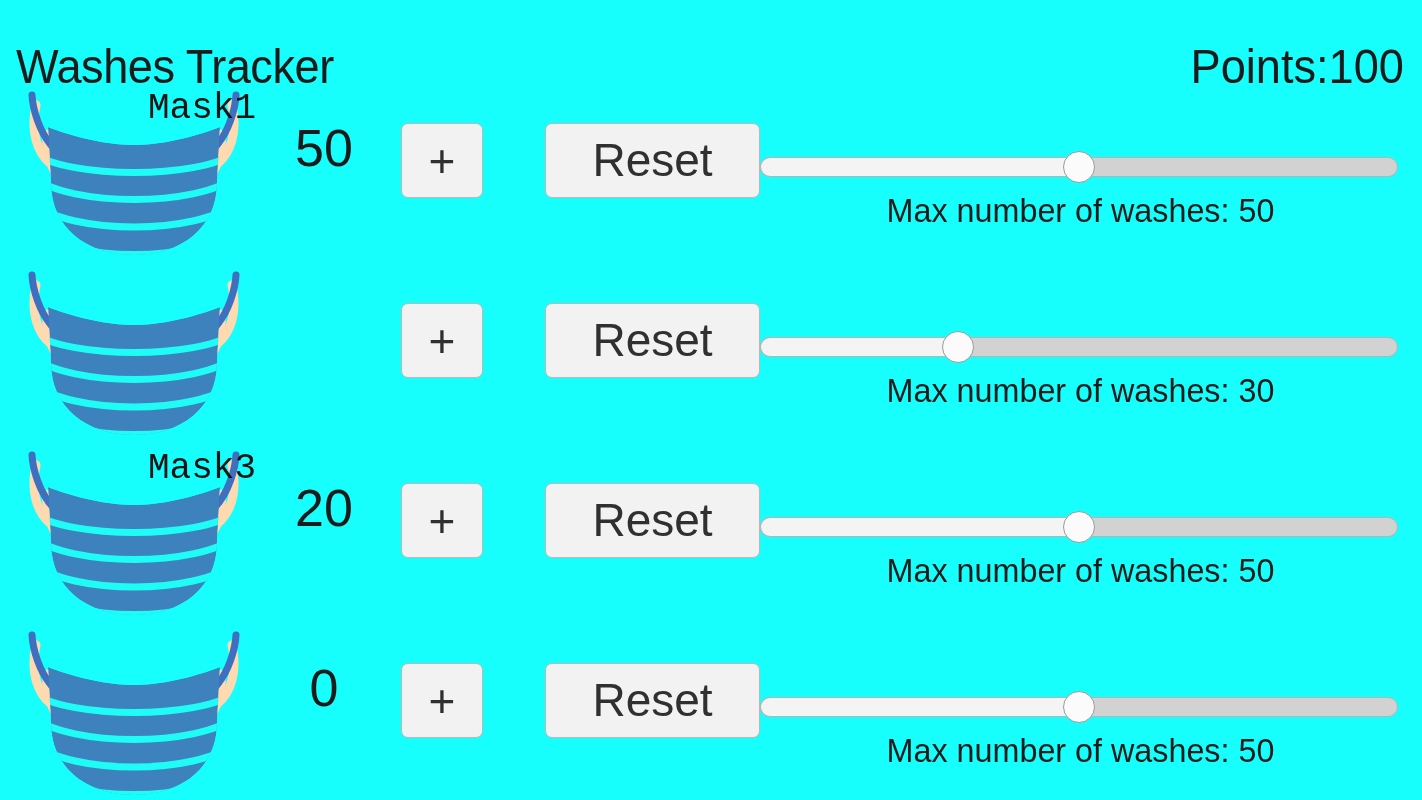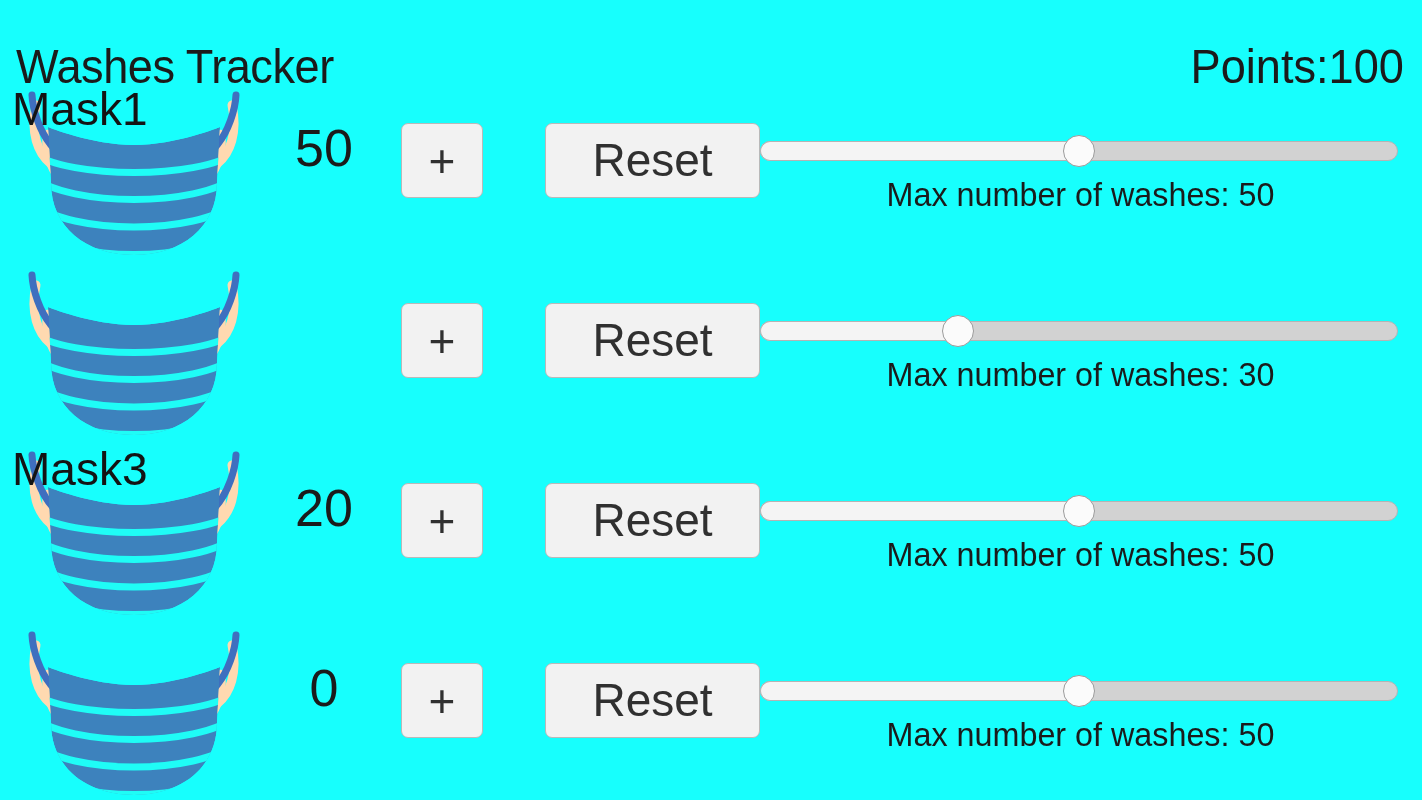--- a/index.html
+++ b/index.html
@@ -71,26 +71,27 @@
     top: 2px;
     width: 244px;
     height: 170px;
     display: block;
   }
   .mask-label {
     position: absolute;
     left: 0;
     top: 2px;
     width: 244px;
-    text-align: left;
-    font-size: 46px;
+    text-align: right;
+    font-size: 36px;
     line-height: 44px;
     color: #141414;
     white-space: nowrap;
     pointer-events: none;
+    font-family: Liberation Mono, monospace;
   }
 
   
   .count {
     position: absolute;
     left: 270px;
     top: 32px;
     width: 108px;
     text-align: center;
     font-size: 52px;
@@ -127,21 +128,21 @@
     height: 75px;
     font-size: 46px;
     line-height: 71px;
     margin-left: 33px;
   }
 
   
   .slider-cell {
     position: absolute;
     left: 758px;
-    top: 0;
+    top: 16px;
     width: 645px;
     height: 172px;
   }
   .slider {
     position: absolute;
     left: 2px;
     top: 56px;
     width: 638px;
     height: 20px;
   }

